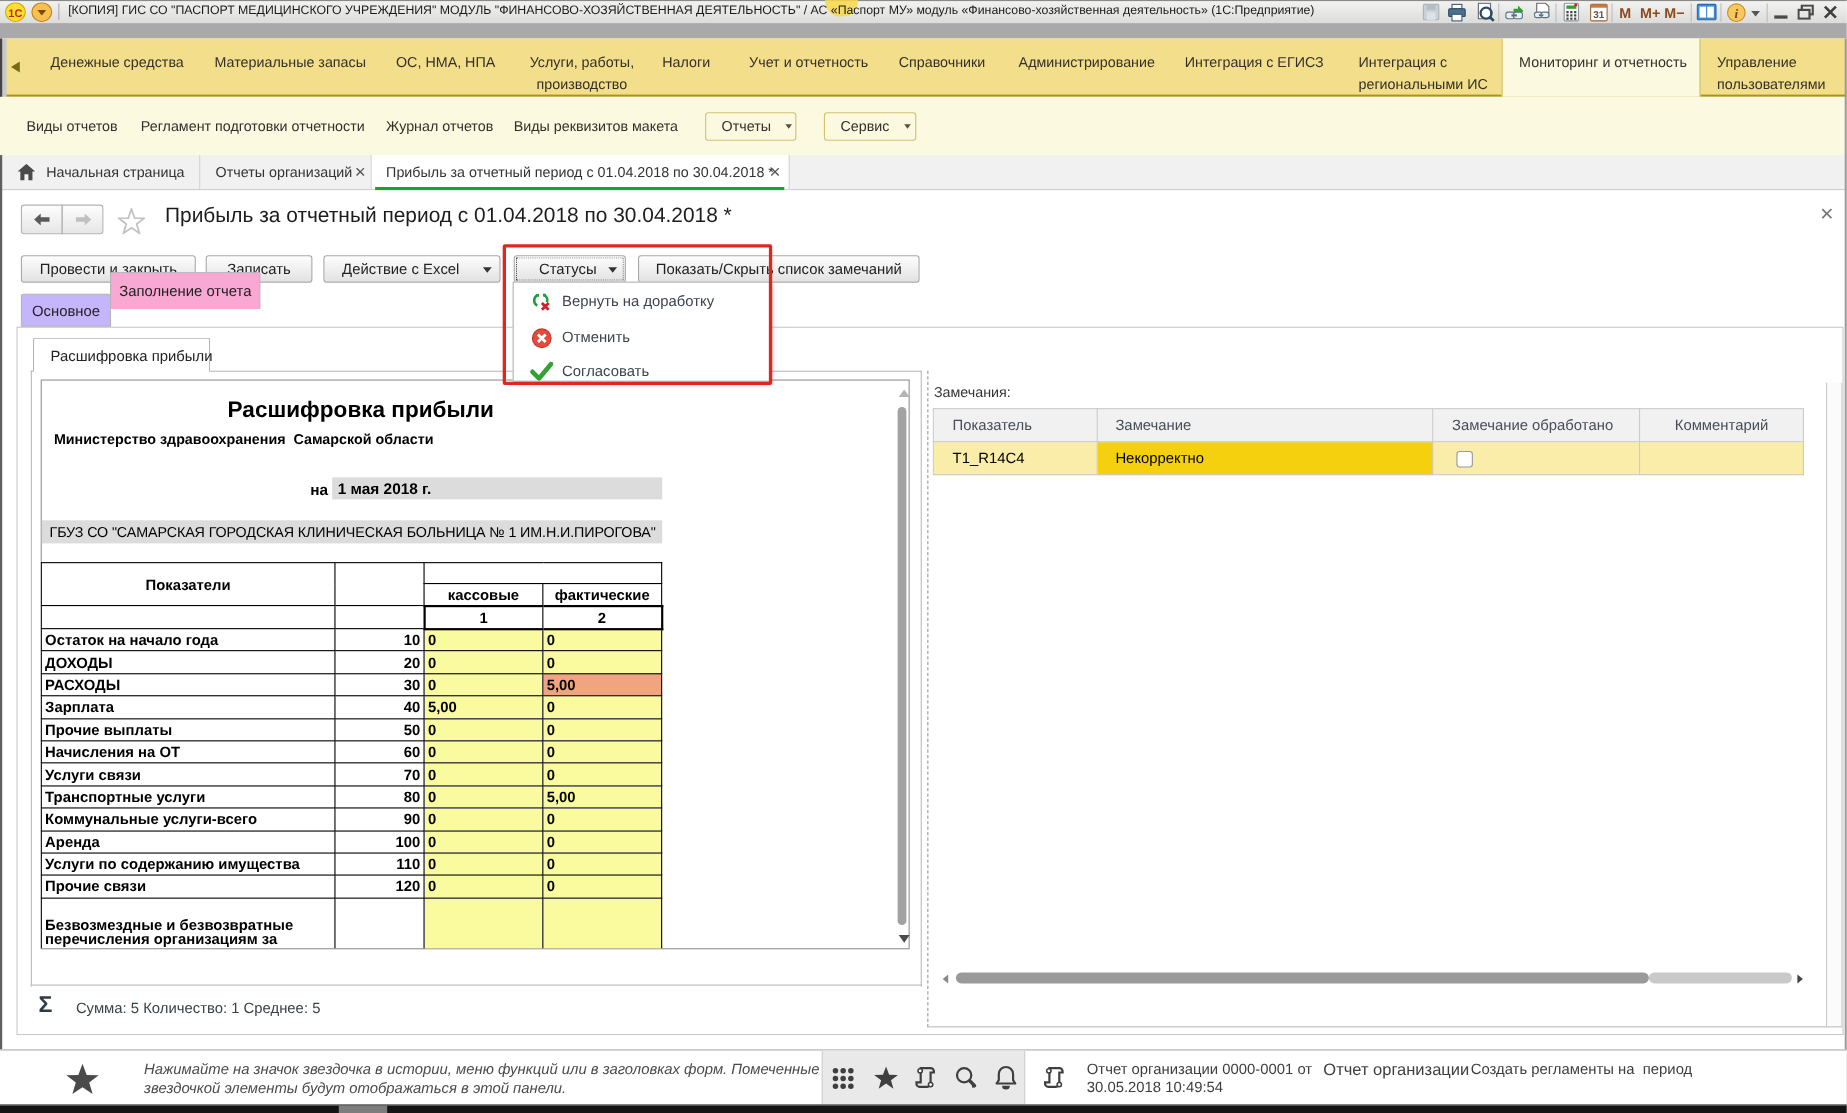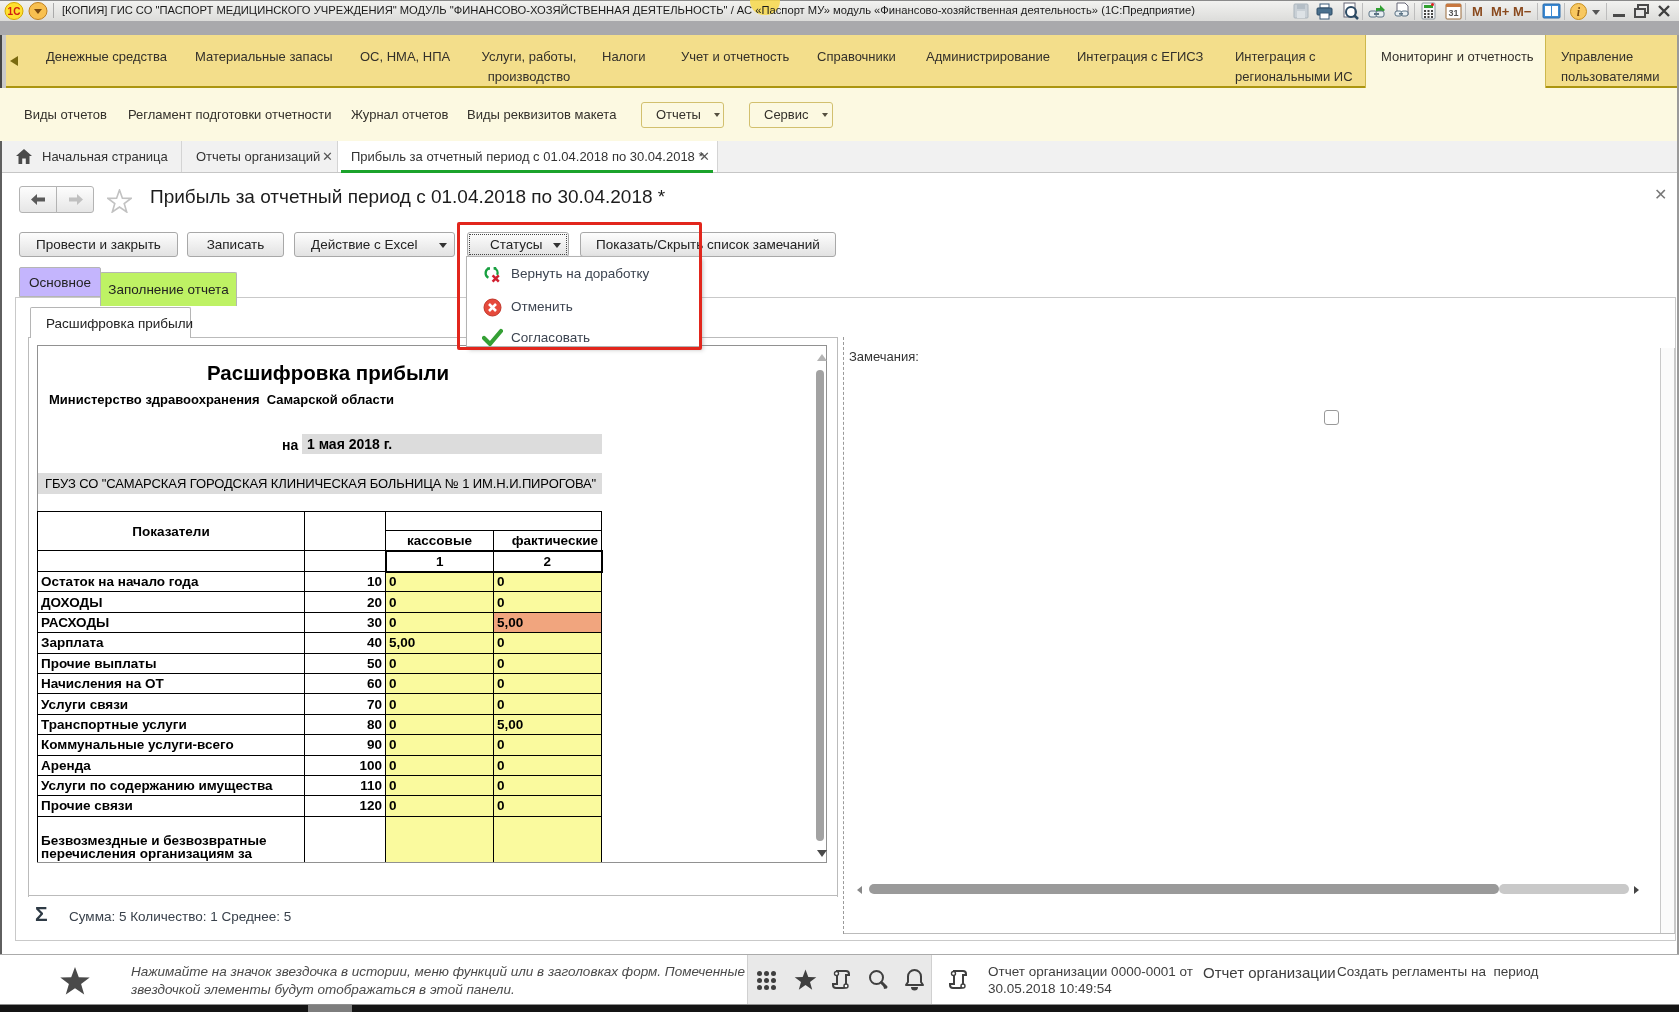--- a/index.html
+++ b/index.html
@@ -257,21 +257,21 @@
     <div id="formclose">✕</div>
 
     <div class="btn" style="left:19px;top:59px;width:159px">Провести и закрыть</div>
     <div class="btn" style="left:187px;top:59px;width:97px">Записать</div>
     <div class="btn" style="left:294px;top:59px;width:161px;text-align:left;padding-left:16px">Действие с Excel<span class="arr" style="position:absolute;left:144px;top:10px"></span></div>
     <div class="btn" style="left:467px;top:59px;width:102px;outline:1px dotted #444;outline-offset:-3px;text-align:left;padding-left:22px">Статусы<span class="arr" style="position:absolute;left:85px;top:10px"></span></div>
     <div class="btn" style="left:580px;top:59px;width:256px">Показать/Скрыть список замечаний</div>
 
     <div class="abs" style="left:15px;top:124px;width:1661px;height:644px;border:1px solid #c9c9c9"></div>
     <div class="ftab" style="left:19px;top:94px;width:82px;height:30px;background:#c4b5fd;border:1px solid #b5b5b5;border-radius:2px 2px 0 0;padding-top:7px">Основное</div>
-    <div class="ftab" style="left:100px;top:99px;width:137px;height:34px;background:#bef264;border:1px solid #b5b5b5;border-bottom:none;border-radius:2px 2px 0 0;padding-top:9px;z-index:2">Заполнение отчета</div>
+    <div class="ftab" style="left:100px;top:74px;width:137px;height:34px;background:#f9a8d4;border:1px solid #b5b5b5;border-bottom:none;border-radius:2px 2px 0 0;padding-top:9px;z-index:2">Заполнение отчета</div>
 
     <div class="ftab" style="left:30px;top:134px;width:161px;height:31px;background:#fff;border:1px solid #b5b5b5;border-bottom:none;border-radius:2px 2px 0 0;padding-top:8px;z-index:2;text-align:left;padding-left:15px;white-space:nowrap">Расшифровка прибыли</div>
     <div id="pagebox-l"></div>
     <div id="pagebox-r"></div>
     <div id="pagebox-b"></div>
     <div id="pagebox-t1"></div>
     <div id="pagebox-t2"></div>
 
     <div id="sheetbox">
       <div class="shtitle">Расшифровка прибыли</div>
@@ -282,21 +282,21 @@
       <div id="tblclip">
           <table id="shtable">
         <tbody>
               <tr style="height:19px">
                 <td rowspan="2" style="width:267px;text-align:center">Показатели</td>
                 <td rowspan="2" style="width:81px"></td>
                 <td colspan="2" style="width:216px"></td>
               </tr>
         <tr style="height:20px">
                 <td style="width:108px;text-align:center">кассовые</td>
-                <td style="width:108px;text-align:right">фактические</td>
+                <td style="width:108px;text-align:center">фактические</td>
               </tr>
         <tr style="height:21px">
                 <td></td>
                 <td></td>
                 <td style="text-align:center;border:2px solid #000;border-right:1px solid #000">1</td>
                 <td style="text-align:center;border:2px solid #000;border-left:1px solid #000">2</td>
               </tr>
         <tr style="height:20.4px">
                 <td>Остаток на начало года</td>
                 <td style="text-align:right">10</td>
@@ -387,20 +387,36 @@
 
       <div style="left:779px;top:8px;width:0;height:0;border-left:5px solid transparent;border-right:5px solid transparent;border-bottom:7px solid #b4b4b4"></div>
       <div style="left:778px;top:24px;width:8px;height:471px;background:#a2a2a2;border-radius:4px"></div>
       <div style="left:779px;top:504px;width:0;height:0;border-left:5px solid transparent;border-right:5px solid transparent;border-top:7px solid #4a4a4a"></div>
     </div>
     <div id="sumsig">Σ</div>
     <div id="sumtext">Сумма: 5 Количество: 1 Среднее: 5</div>
 
     <div id="splitter"></div>
     <div id="remlabel">Замечания:</div>
+    <table id="remtable">
+      <tbody>
+          <tr style="height:30px;background:#f1f1f1;color:#474d59">
+        <td style="width:149px;padding-left:17px">Показатель</td>
+        <td style="width:305px;padding-left:16px">Замечание</td>
+        <td style="width:188px;padding-left:17px">Замечание обработано</td>
+        <td style="width:149px;text-align:center">Комментарий</td>
+      </tr>
+      <tr style="height:30px">
+        <td style="background:#faeda9;padding-left:17px;color:#000">T1_R14C4</td>
+        <td style="background:#f4d00e;padding-left:16px;color:#000">Некорректно</td>
+        <td style="background:#faeda9"></td>
+        <td style="background:#faeda9"></td>
+      </tr>
+    </tbody>
+      </table>
     <div style="left:1324px;top:237px;width:15px;height:15px;background:#fff;border:1px solid #999;border-radius:3px;z-index:3"></div>
 
     <div id="hscroll" style="left:855px;top:709px;width:786px;height:15px">
       <div style="left:2px;top:4px;width:0;height:0;border-top:4px solid transparent;border-bottom:4px solid transparent;border-right:5px solid #888"></div>
       <div style="left:14px;top:2px;width:630px;height:10px;background:#9a9a9a;border-radius:5px"></div>
       <div style="left:644px;top:2px;width:130px;height:10px;background:#c9c9c9;border-radius:5px"></div>
       <div style="left:779px;top:4px;width:0;height:0;border-top:4px solid transparent;border-bottom:4px solid transparent;border-left:5px solid #444"></div>
     </div>
     <div id="rvtrack"></div>
     <div id="rpbottom"></div>

